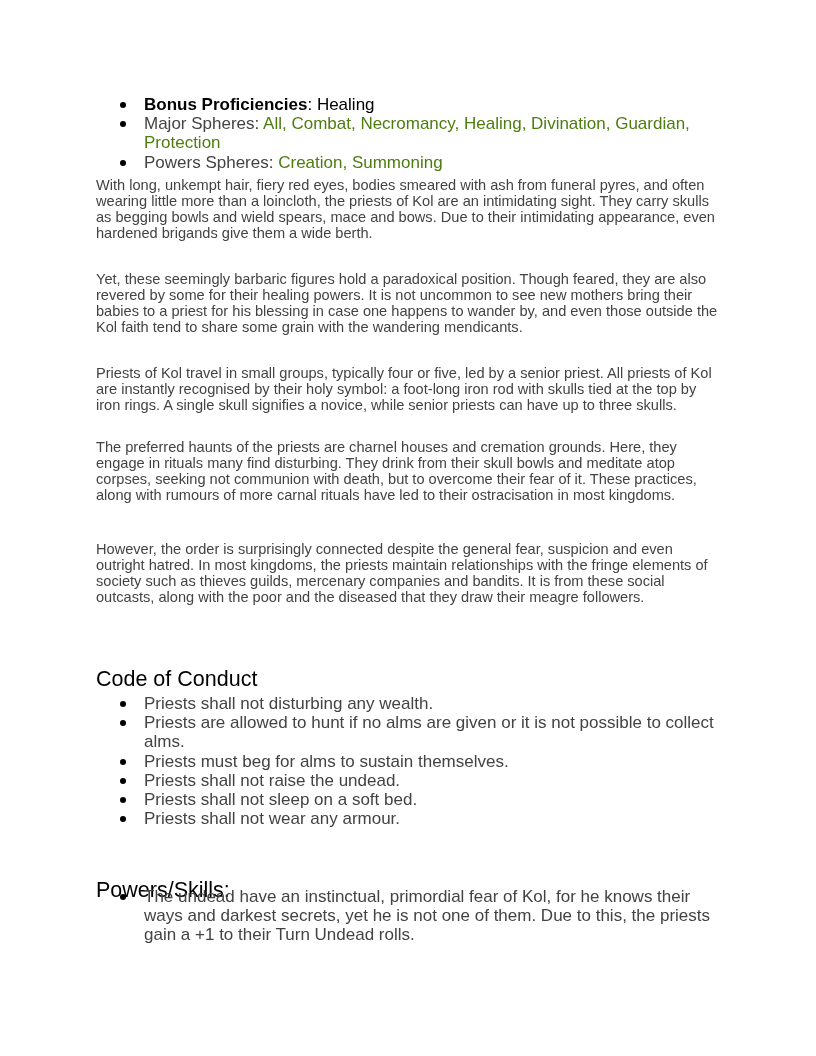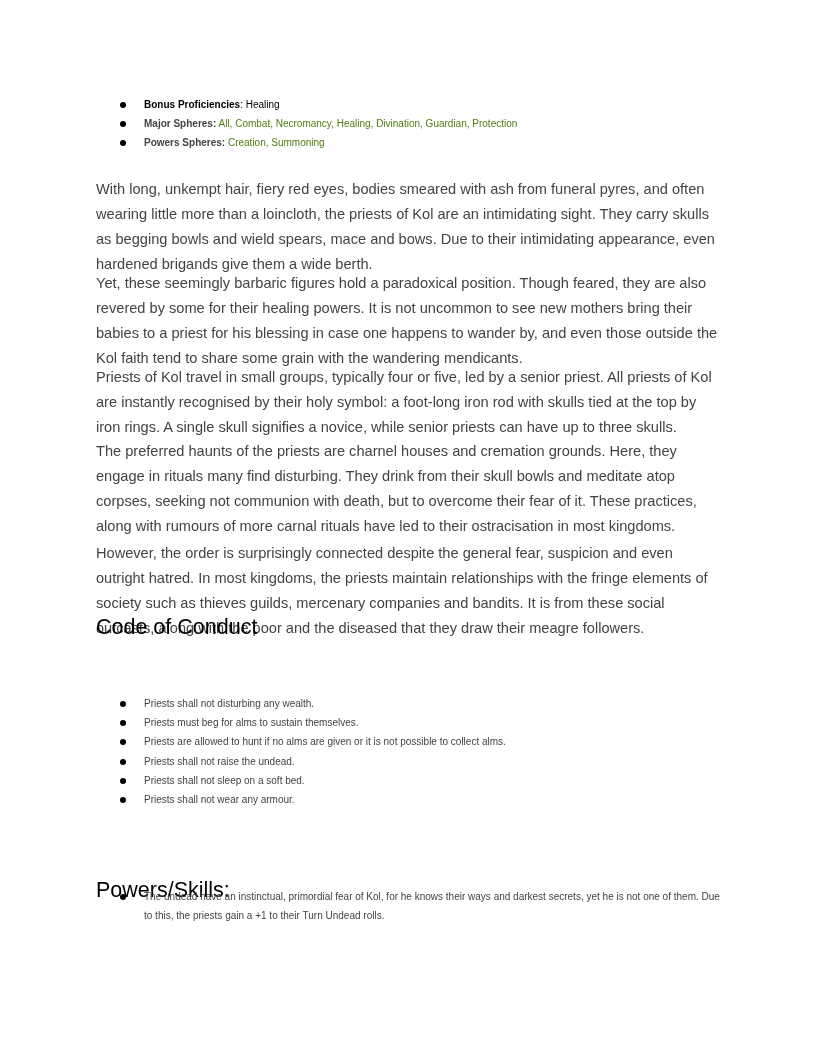--- a/index.html
+++ b/index.html
@@ -21,45 +21,45 @@
       width: 628px;
     }
     .list {
       list-style: none;
       margin: 0;
       padding: 0;
     }
     .list li {
       position: relative;
       padding-left: 48px;
-      font-size: 10px;
+      font-size: 17px;
       line-height: 19.2px;
       color: #434343;
     }
     .list li .bullet {
       position: absolute;
       left: 24px;
       top: 7px;
       width: 6px;
       height: 6px;
       border-radius: 50%;
       background: #000000;
     }
     .label-black { font-weight: bold; color: #000000; }
-    .label-gray { font-weight: bold; color: #434343; margin-top: 32px; }
+    .label-gray { font-weight: normal; color: #434343; margin-top: 32px; }
     .value-black { color: #000000; }
     .value-gray { color: #4d7c0f; }
 
     .para {
       position: absolute;
       left: 0;
       width: 628px;
       margin: 0;
       font-size: 14.6px;
-      line-height: 25px;
+      line-height: 16px;
       color: #434343;
     }
     .heading {
       position: absolute;
       left: 0;
       margin: 0;
       font-size: 21.5px;
       font-weight: normal;
       color: #000000;
       line-height: 26px;
@@ -84,25 +84,25 @@
       <span class="label-gray">Powers Spheres:</span><span class="value-gray"> </span><span class="value-gray">Creation, Summoning</span>
     </li>
   </ul>
 
   <p class="para" style="top:177px;">With long, unkempt hair, fiery red eyes, bodies smeared with ash from funeral pyres, and often wearing little more than a loincloth, the priests of Kol are an intimidating sight. They carry skulls as begging bowls and wield spears, mace and bows. Due to their intimidating appearance, even hardened brigands give them a wide berth.</p>
   <p class="para" style="top:271px;">Yet, these seemingly barbaric figures hold a paradoxical position. Though feared, they are also revered by some for their healing powers. It is not uncommon to see new mothers bring their babies to a priest for his blessing in case one happens to wander by, and even those outside the Kol faith tend to share some grain with the wandering mendicants.</p>
   <p class="para" style="top:365px;">Priests of Kol travel in small groups, typically four or five, led by a senior priest. All priests of Kol are instantly recognised by their holy symbol: a foot-long iron rod with skulls tied at the top by iron rings. A single skull signifies a novice, while senior priests can have up to three skulls.</p>
   <p class="para" style="top:439px;">The preferred haunts of the priests are charnel houses and cremation grounds. Here, they engage in rituals many find disturbing. They drink from their skull bowls and meditate atop corpses, seeking not communion with death, but to overcome their fear of it. These practices, along with rumours of more carnal rituals have led to their ostracisation in most kingdoms.</p>
   <p class="para" style="top:541px;">However, the order is surprisingly connected despite the general fear, suspicion and even outright hatred. In most kingdoms, the priests maintain relationships with the fringe elements of society such as thieves guilds, mercenary companies and bandits. It is from these social outcasts, along with the poor and the diseased that they draw their meagre followers.</p>
 
-  <h2 class="heading" style="top:614px;">Code of Conduct</h2>
+  <h2 class="heading" style="top:666px;">Code of Conduct</h2>
   <ul class="list" style="position:absolute; top:694px; left:0; width:628px;">
     <li><span class="bullet"></span><span>Priests shall not disturbing any wealth.</span></li>
+    <li><span class="bullet"></span><span>Priests are allowed to hunt if no alms are given or it is not possible to collect alms.</span></li>
     <li><span class="bullet"></span><span>Priests must beg for alms to sustain themselves.</span></li>
-    <li><span class="bullet"></span><span>Priests are allowed to hunt if no alms are given or it is not possible to collect alms.</span></li>
     <li><span class="bullet"></span><span>Priests shall not raise the undead.</span></li>
     <li><span class="bullet"></span><span>Priests shall not sleep on a soft bed.</span></li>
     <li><span class="bullet"></span><span>Priests shall not wear any armour.</span></li>
   </ul>
 
   <h2 class="heading" style="top:834px;margin-top:43px;">Powers/Skills:</h2>
   <ul class="list" style="position:absolute; top:887px; left:0; width:628px;">
     <li><span class="bullet"></span><span>The undead have an instinctual, primordial fear of Kol, for he knows their ways and darkest secrets, yet he is not one of them. Due to this, the priests gain a +1 to their Turn Undead rolls.</span></li>
   </ul>
 

